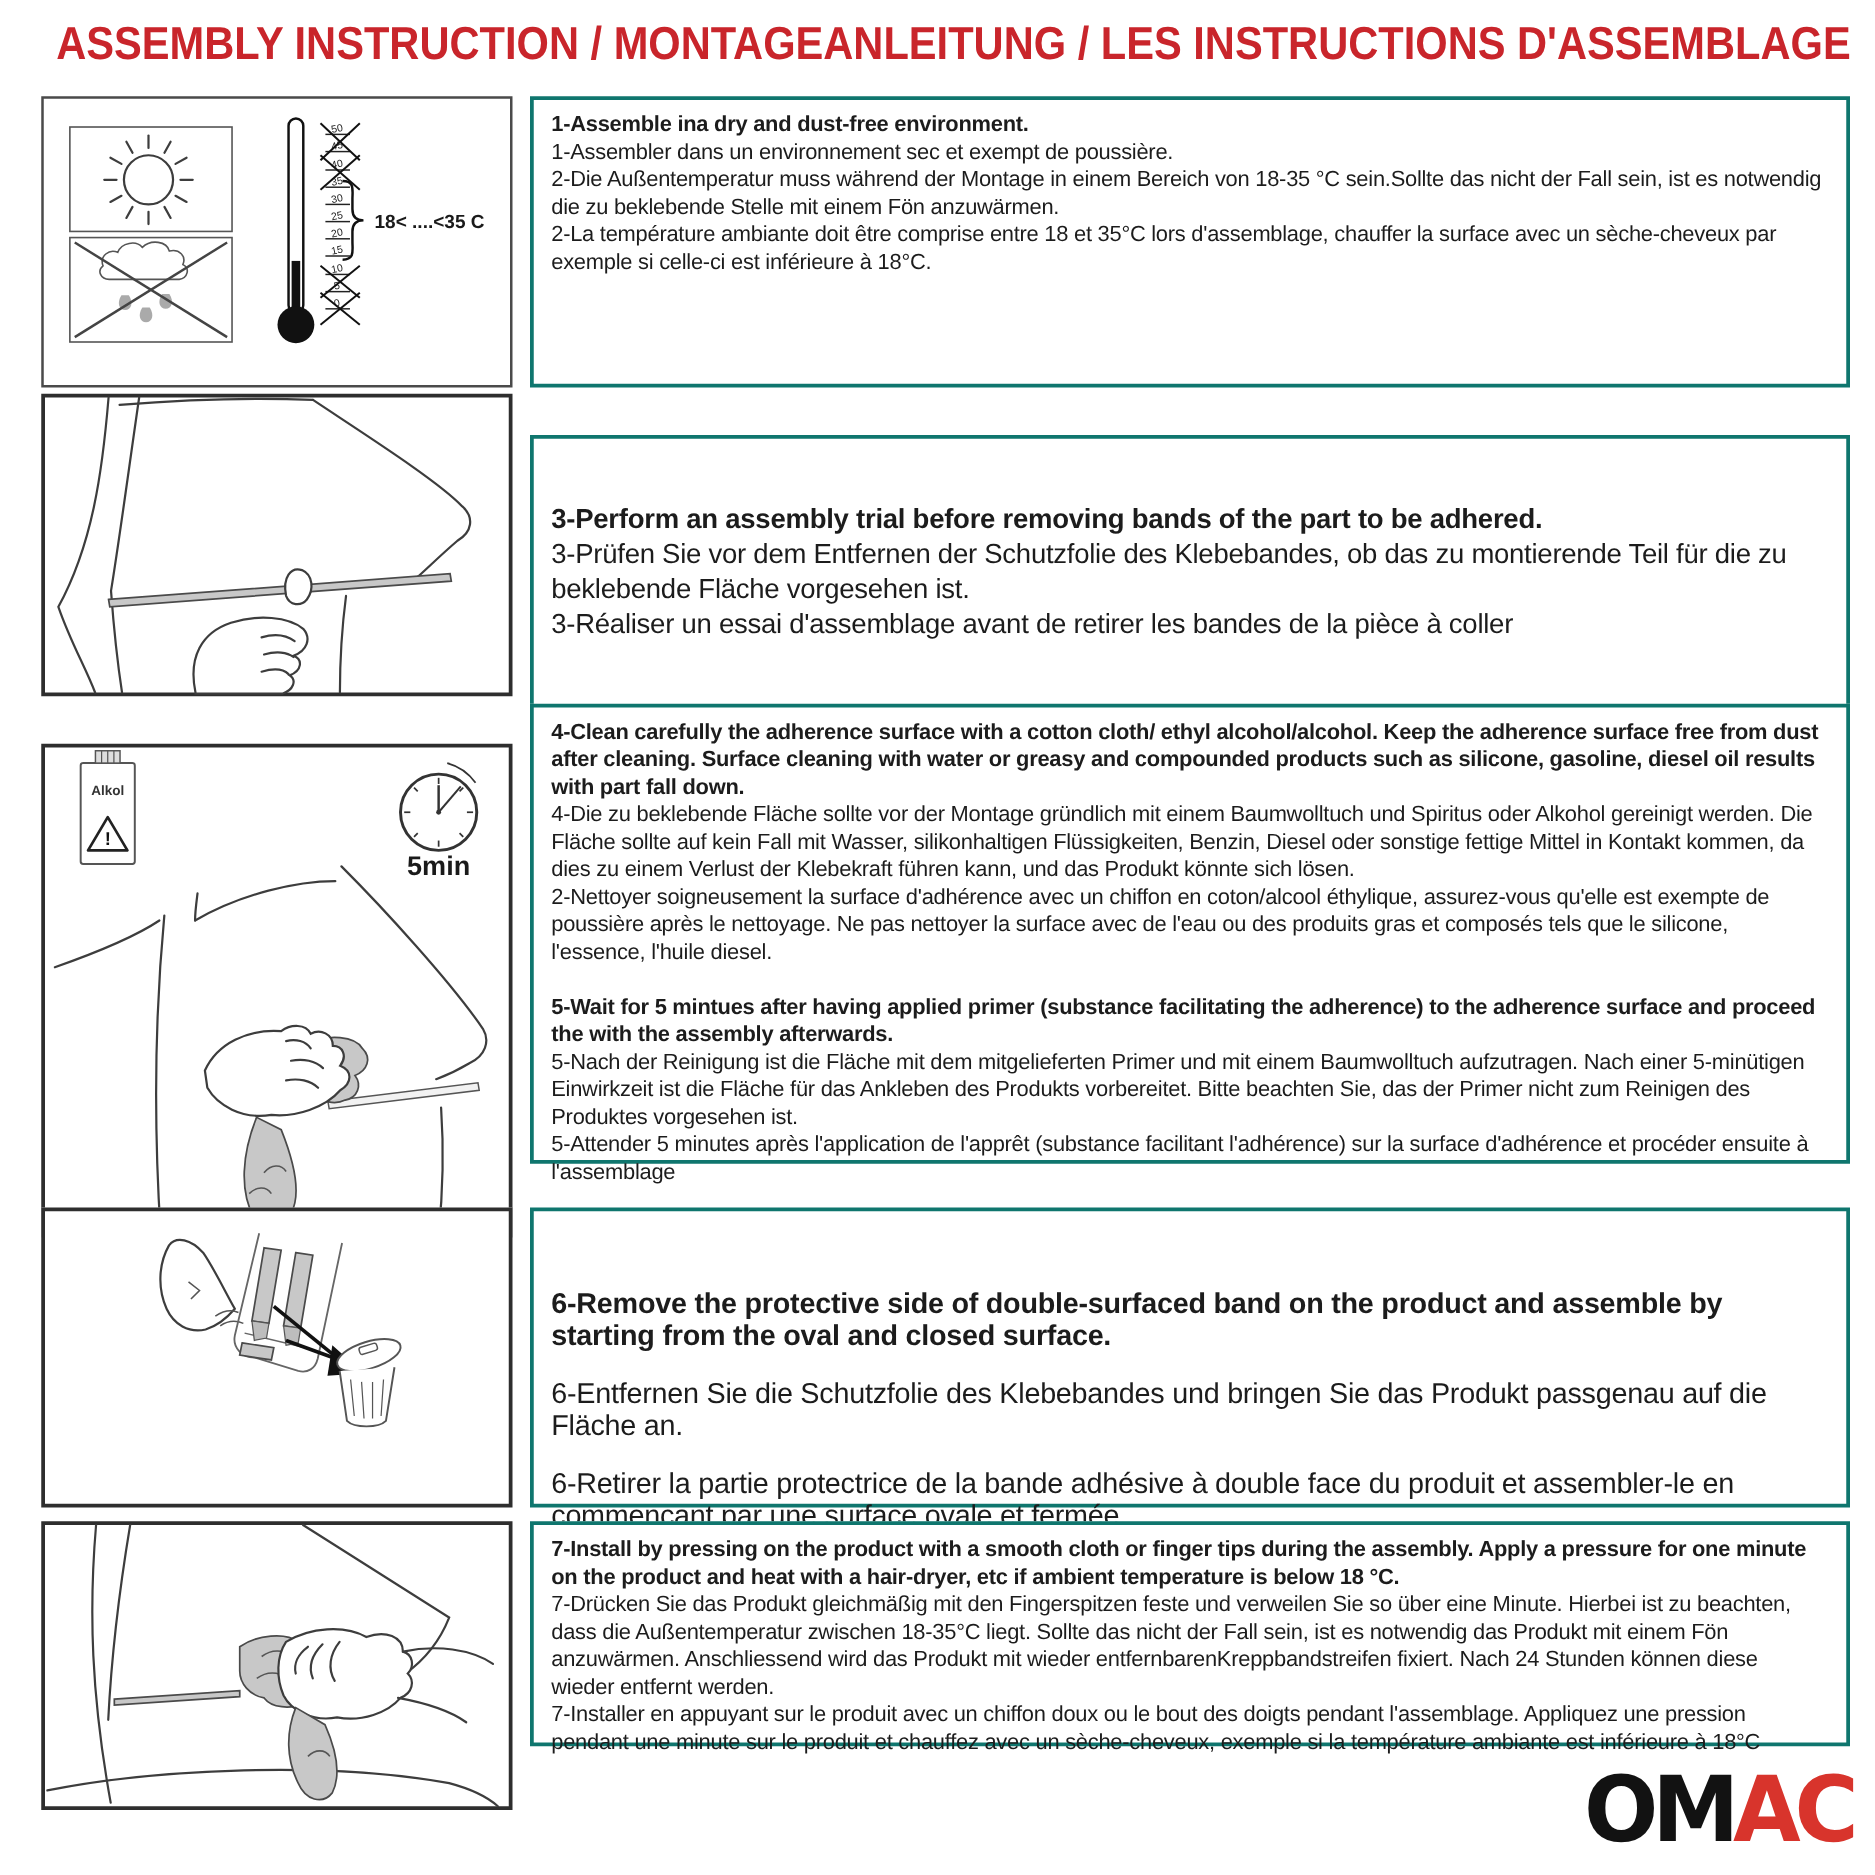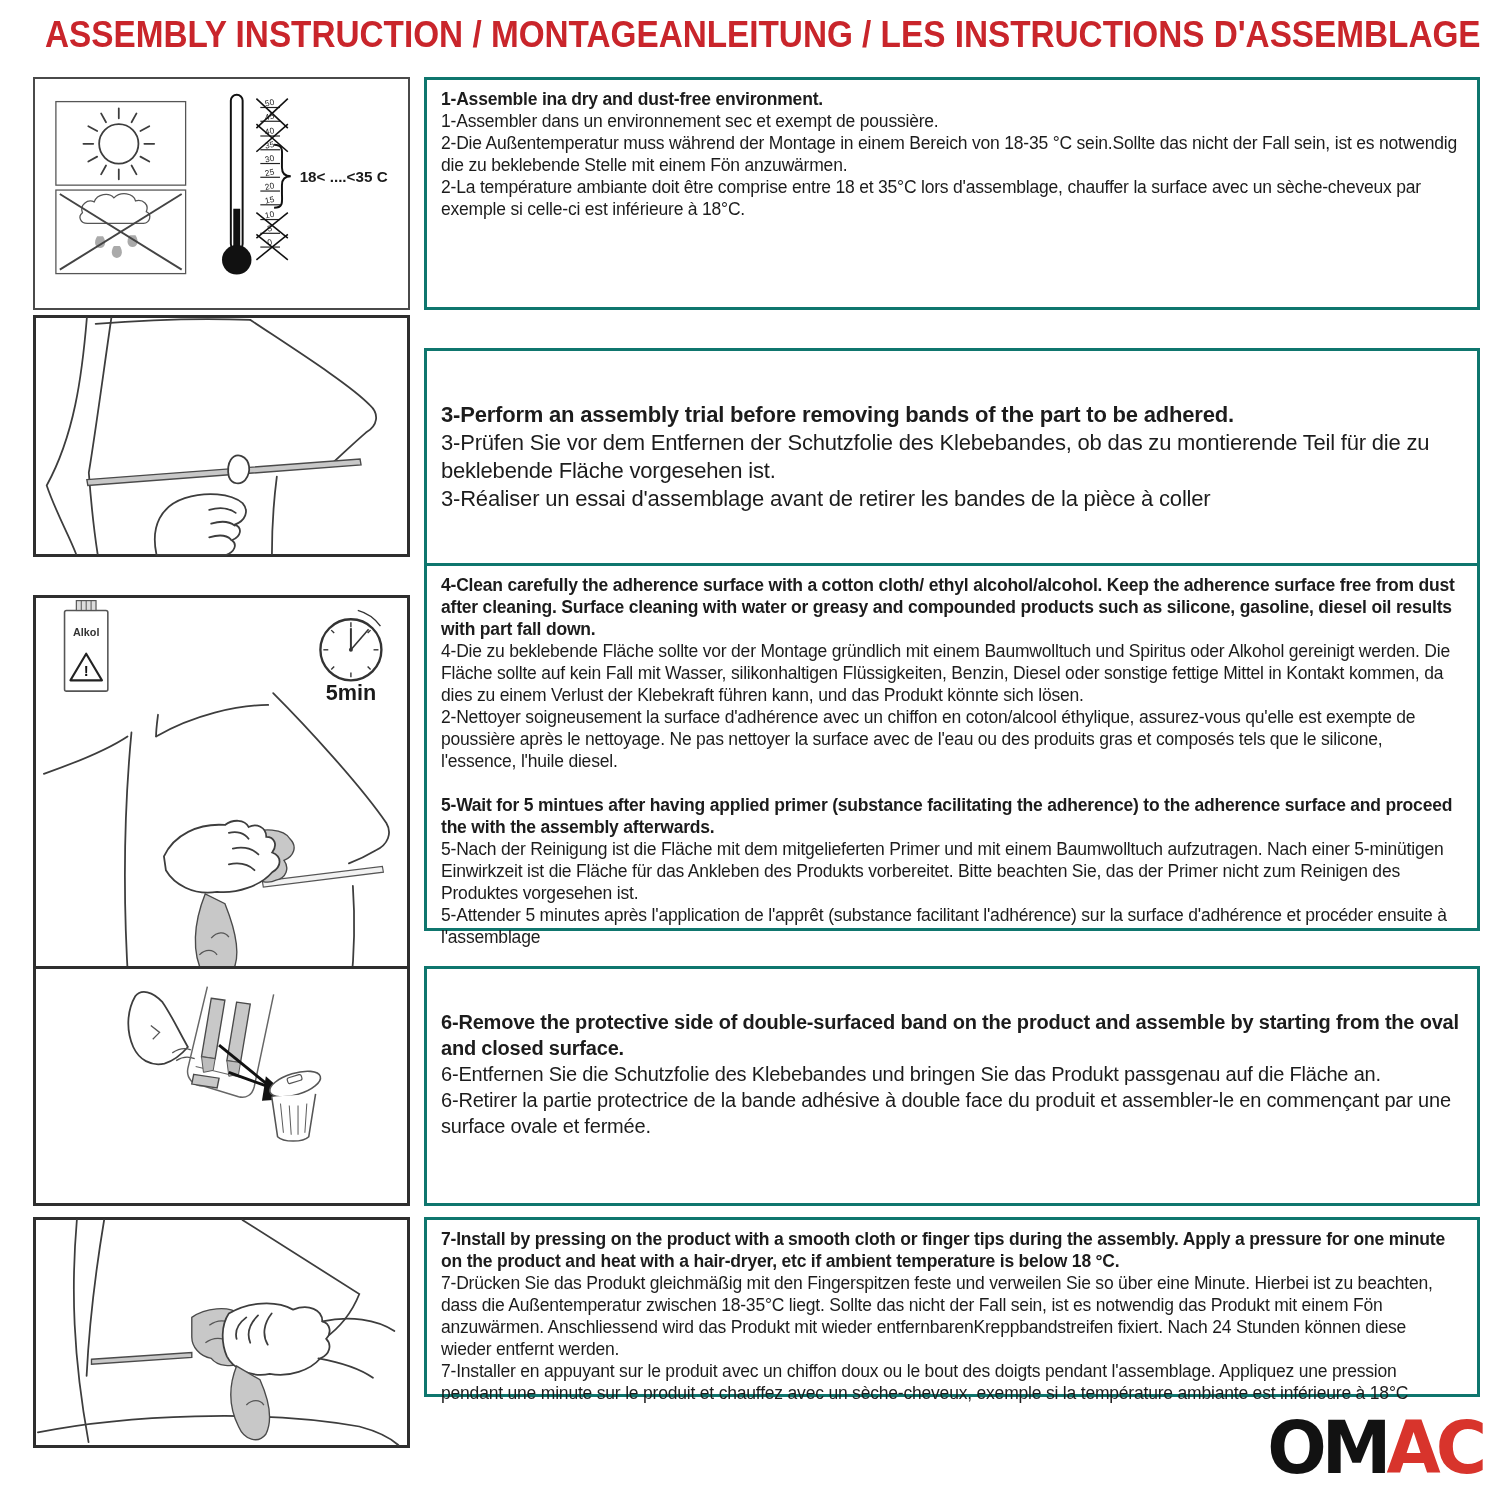--- a/index.html
+++ b/index.html
@@ -5,21 +5,21 @@
   html,body{margin:0;padding:0;background:#fff;}
   body{width:1500px;height:1500px;position:relative;font-family:"Liberation Sans",sans-serif;color:#1c1c1c;overflow:hidden;}
   .title{position:absolute;left:45px;top:14px;font-size:37px;font-weight:bold;color:#c9252b;white-space:nowrap;transform:scaleX(.9);transform-origin:left top;letter-spacing:0;}
   .box{position:absolute;background:#fff;box-sizing:border-box;}
   .illus{left:33px;width:377px;border:3px solid #2e2e2e;}
   .illus svg{display:block;width:100%;height:100%;overflow:visible;}
   .textbox{left:424px;width:1056px;border:3px solid #0f766e;padding:8px 16px 6px 14px;}
   .textbox p{margin:0;letter-spacing:-.2px;}
   .t-sm p{font-size:17.5px;line-height:22px;}
   .t-lg p{font-size:22px;line-height:28px;}
-  .t-md p{font-size:20px;line-height:26px;}
+  .t-md p{font-size:23px;line-height:26px;margin-top:20px;}
   .b{font-weight:bold;}
   .gap{margin-top:22px !important;}
   .pt1{padding-top:50px;}
   .pt2{padding-top:40px;}
   .logo{position:absolute;right:18px;bottom:20px;background:#fff;padding:4px 0 0 20px;font-family:"DejaVu Sans",sans-serif;font-weight:bold;font-size:70px;line-height:62px;letter-spacing:-5px;z-index:5;transform:scaleY(1.04);transform-origin:right bottom;}
   .logo .lk{color:#121212;}
   .logo .lr{color:#d8342c;}
   svg text{font-family:"Liberation Sans",sans-serif;}
   .lineart{stroke:#3d3d3d;stroke-width:1.8;fill:none;stroke-linecap:round;}
   .thin{stroke:#555;stroke-width:1.3;fill:none;}

